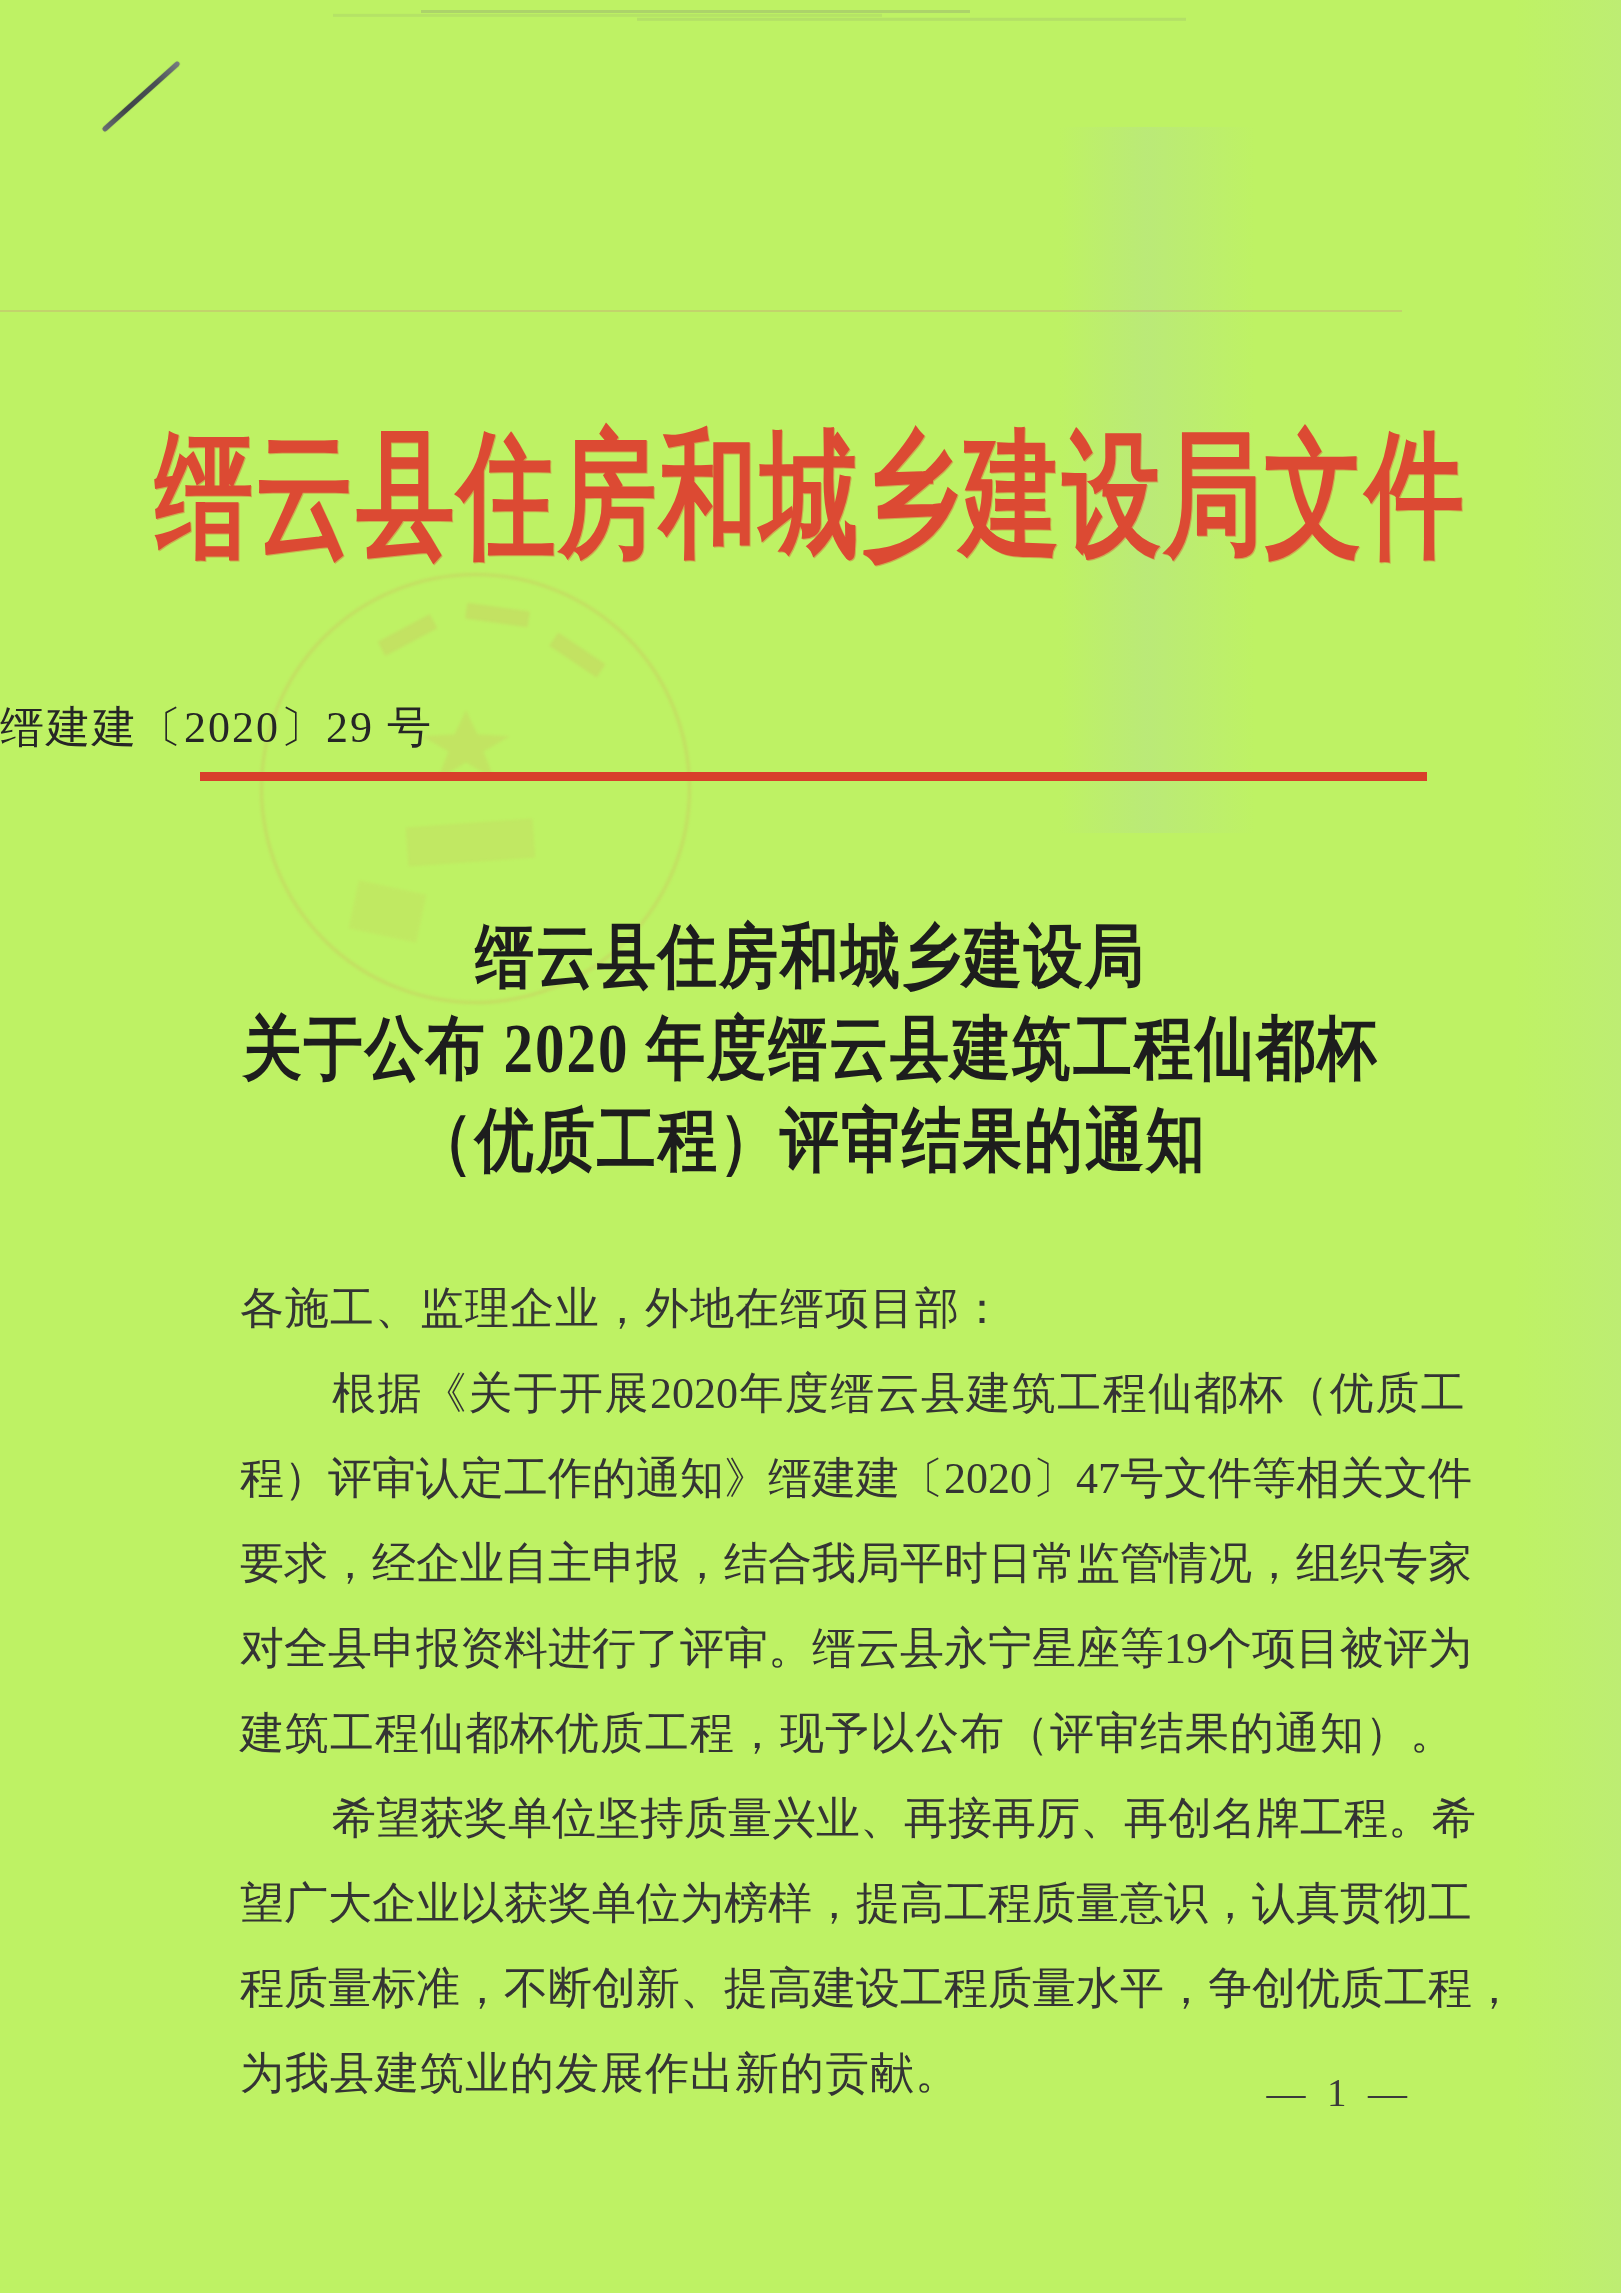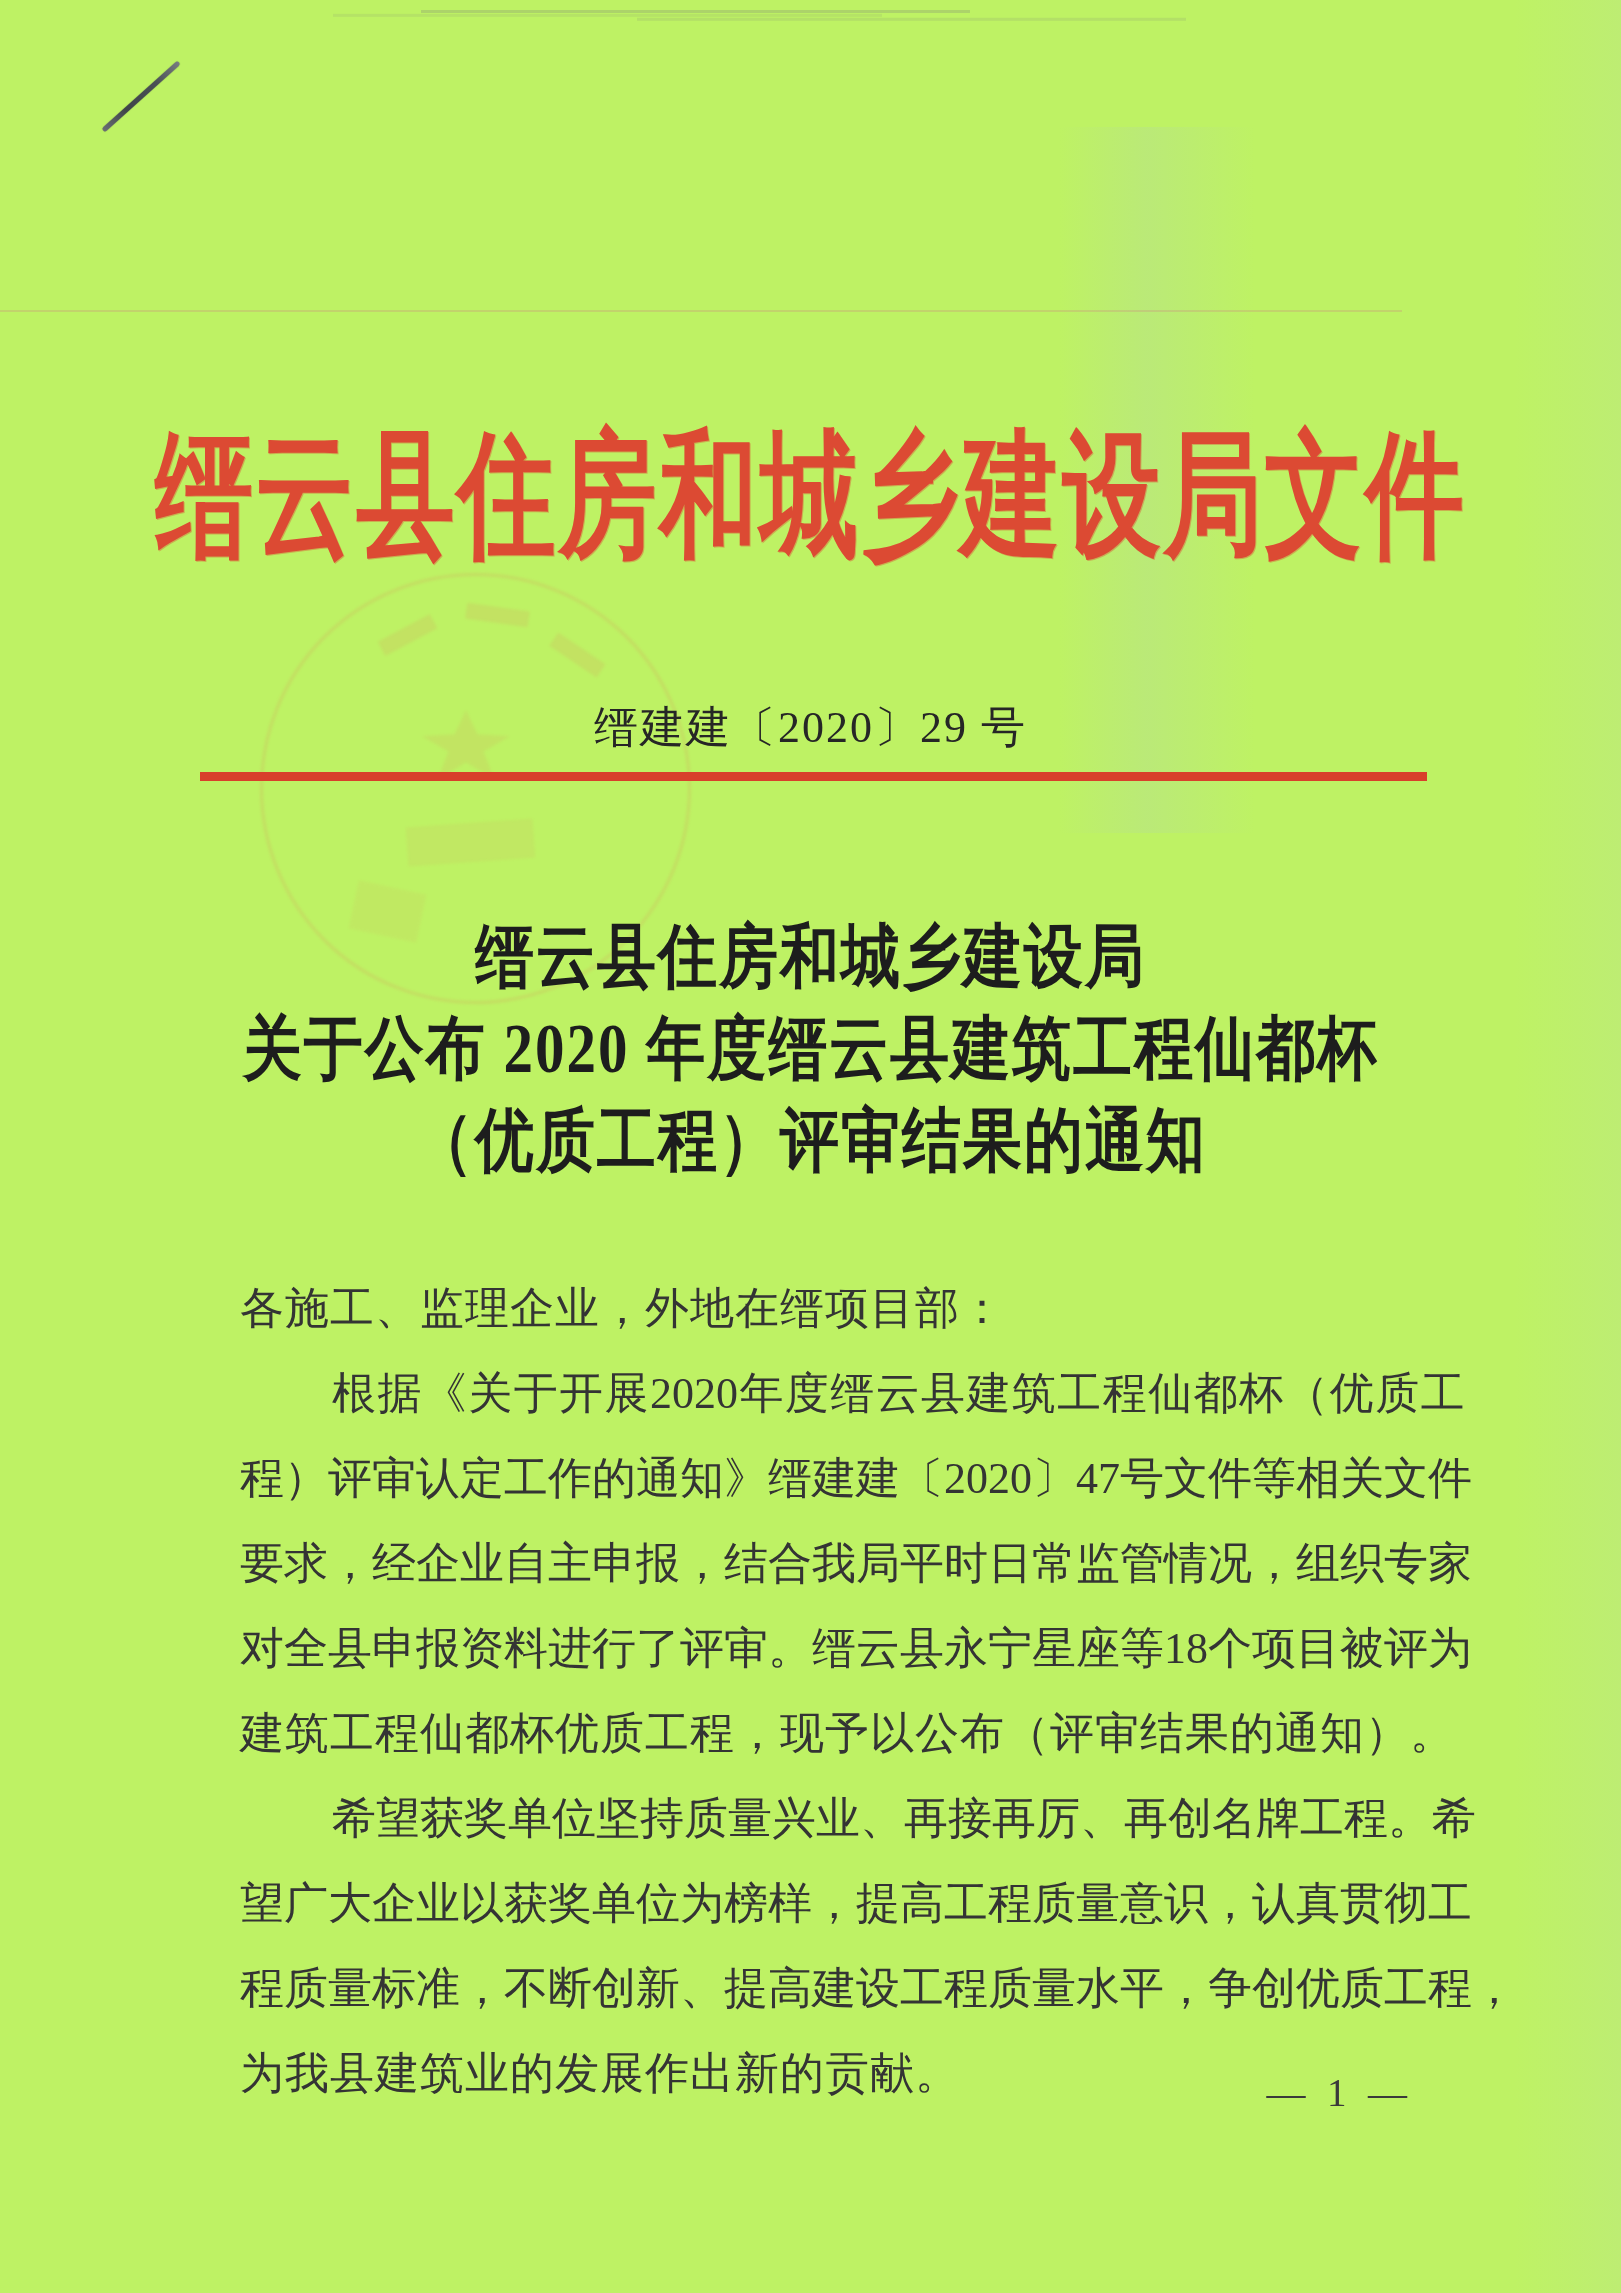--- a/index.html
+++ b/index.html
@@ -60,21 +60,21 @@
     position:absolute;left:0;right:0;top:427px;
     text-align:center;white-space:nowrap;
     font-size:98px;line-height:98px;font-weight:bold;
     letter-spacing:2.9px;
     color:#dc4a33;
     transform:scaleY(1.40);transform-origin:top center;
     text-shadow:1px 1px 0 rgba(220,74,51,.4);
   }
   .doc-number{
     position:absolute;left:0;right:0;top:702px;
-    text-align:center;
+    text-align:left;
     font-size:44px;line-height:51px;
     letter-spacing:2px;color:#262626;
   }
   .red-rule{
     position:absolute;left:200px;top:772px;
     width:1227px;height:8.8px;
     background:#d8402b;
   }
 
   
@@ -235,21 +235,21 @@
         <span>审</span>
         <span>。</span>
         <span>缙</span>
         <span>云</span>
         <span>县</span>
         <span>永</span>
         <span>宁</span>
         <span>星</span>
         <span>座</span>
         <span>等</span>
-        <span>18</span>
+        <span>19</span>
         <span>个</span>
         <span>项</span>
         <span>目</span>
         <span>被</span>
         <span>评</span>
         <span>为</span>
       </div>
       <div class="line">建筑工程仙都杯优质工程，现予以公布（评审结果的通知）。</div>
       <div class="line indent fill">
         <span>希</span>

